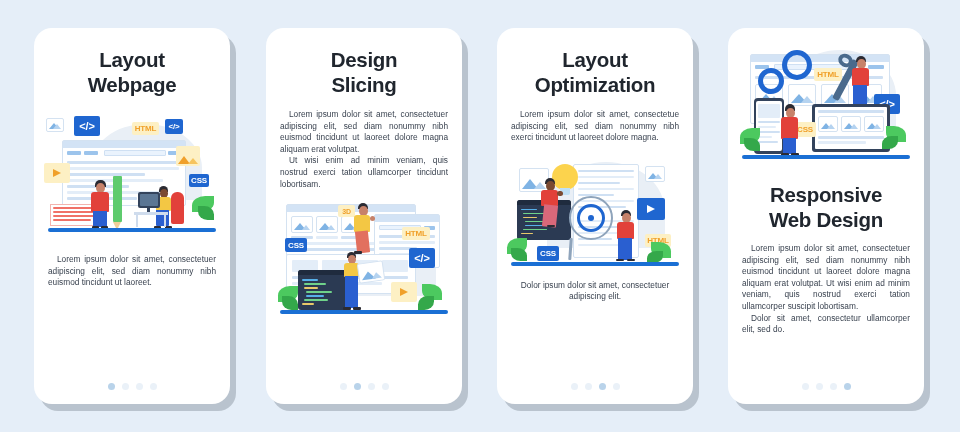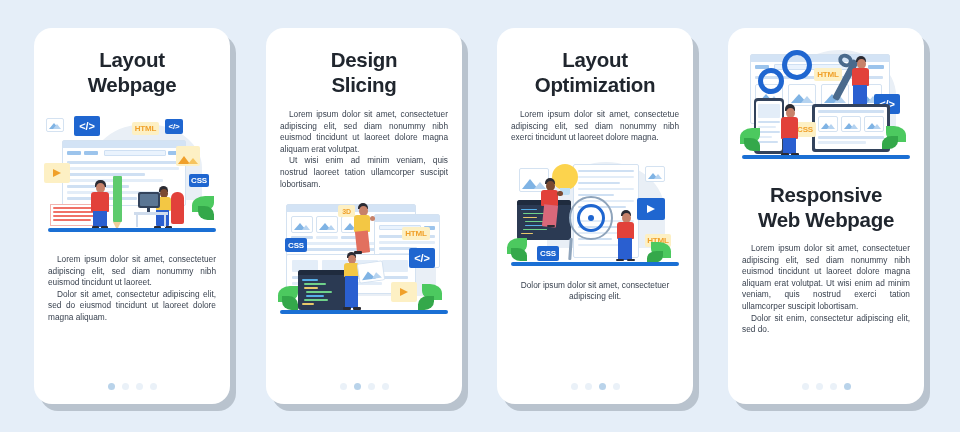--- a/index.html
+++ b/index.html
@@ -369,21 +369,20 @@
           <div style="left:100px; top:104px; width:34px; height:2.5px; background:#cfdced;"></div>
           <div style="left:102px; top:106px; width:2px; height:13px; background:#cfdced;"></div>
           <div style="left:130px; top:106px; width:2px; height:13px; background:#cfdced;"></div>
 
           <div class="ground" style="left:14px; top:120px; width:168px;"></div>
         </div>
       </div>
 
       <div class="body-text" style="margin-top:14px;">
         <p>Lorem ipsum dolor sit amet, consectetuer adipiscing elit, sed diam nonummy nibh euismod tincidunt ut laoreet.</p>
-        <p>Dolor sit amet, consectetur adipiscing elit, sed do eiusmod tincidunt ut laoreet dolore magna aliquam.</p>
       </div>
 
       <div class="dots">
         <span class="dot on"></span>
         <span class="dot"></span>
         <span class="dot"></span>
         <span class="dot"></span>
       </div>
     </div>
   </div>
@@ -391,21 +390,21 @@
   <div class="card card-2">
     <div class="card-inner">
 
       <div class="title" style="margin-top:19px;">
         <span class="ln">Design</span>
         <span class="ln">Slicing</span>
       </div>
 
       <div class="body-text" style="margin-top:12px;">
         <p>Lorem ipsum dolor sit amet, consectetuer adipiscing elit, sed diam nonummy nibh euismod tincidunt ut laoreet dolore magna aliquam erat volutpat.</p>
-        <p>Ut wisi enim ad minim veniam, quis nostrud laoreet tation ullamcorper suscipit lobortisam.</p>
+        <p>Ut wisi enim ad minim veniam, quis nostrud exerci tation ullamcorper tincidunt lobortisam.</p>
       </div>
 
       <div class="illus" style="height:135px; margin:10px -14px 0;">
         <div class="scene">
           <div class="dome" style="left:52px; top:4px; width:118px; height:92px;"></div>
 
           <div class="panel" style="left:20px; top:4px; width:130px; height:60px;">
             <div class="panel-head"></div>
           </div>
           <div class="imgicon w" style="left:25px; top:16px; width:22px; height:17px;">
@@ -710,26 +709,26 @@
           <div class="leaf d" style="left:16px; top:98px; width:16px; height:13px; border-radius:0 60% 0 60%;"></div>
           <div class="leaf" style="left:158px; top:86px; width:20px; height:16px; border-radius:0 60% 0 60%;"></div>
           <div class="leaf d" style="left:154px; top:96px; width:16px; height:13px;"></div>
 
           <div class="ground" style="left:14px; top:115px; width:168px;"></div>
         </div>
       </div>
 
       <div class="title" style="margin-top:14px;">
         <span class="ln">Responsive</span>
-        <span class="ln">Web Webpage</span>
+        <span class="ln">Web Design</span>
       </div>
 
       <div class="body-text" style="margin-top:11px;">
         <p>Lorem ipsum dolor sit amet, consectetuer adipiscing elit, sed diam nonummy nibh euismod tincidunt ut laoreet dolore magna aliquam erat volutpat. Ut wisi enim ad minim veniam, quis nostrud exerci tation ullamcorper suscipit lobortisam.</p>
-        <p>Dolor sit enim, consectetur adipiscing elit, sed do.</p>
+        <p>Dolor sit amet, consectetur ullamcorper elit, sed do.</p>
       </div>
 
       <div class="dots">
         <span class="dot"></span>
         <span class="dot"></span>
         <span class="dot"></span>
         <span class="dot on"></span>
       </div>
     </div>
   </div>

